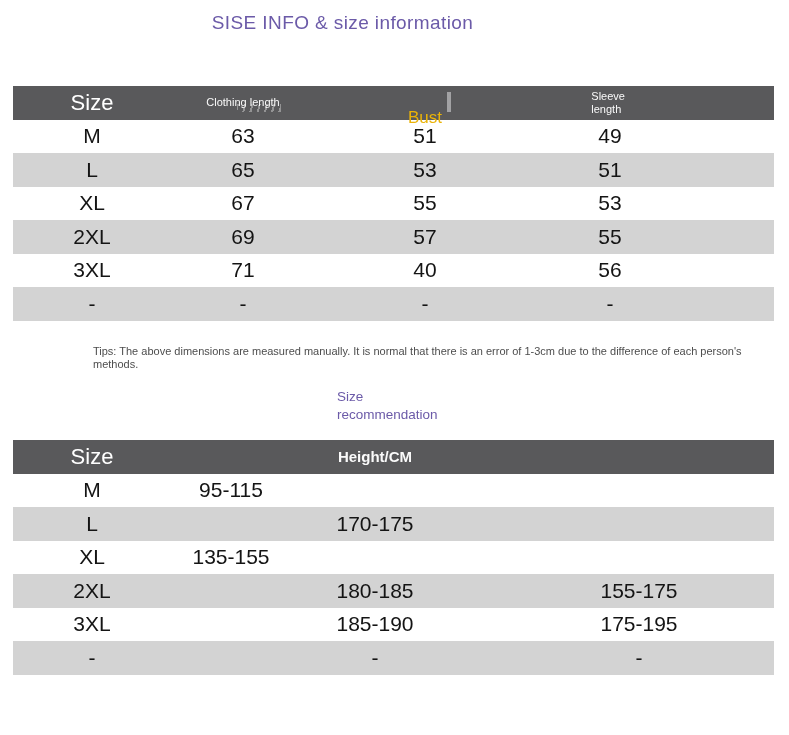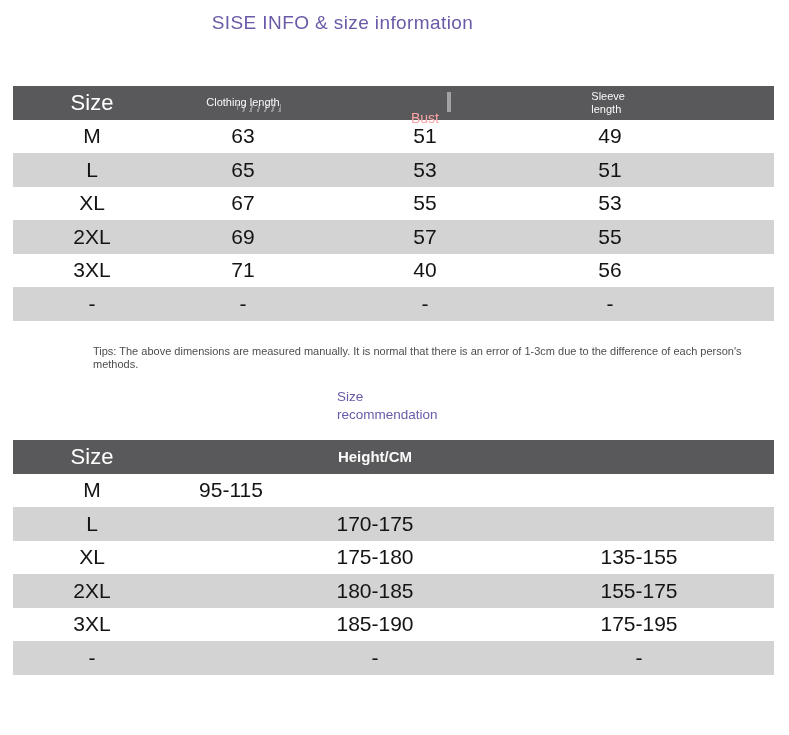--- a/index.html
+++ b/index.html
@@ -19,21 +19,21 @@
   .row.alt{background:#d3d3d3;}
   .cell{display:flex;justify-content:center;align-items:center;
         height:100%;font-size:21px;white-space:nowrap;}
 
   .t1 .c1{width:158px}.t1 .c2{width:144px}.t1 .c3{width:220px}.t1 .c4{width:150px}
   .t2 .c1{width:158px}.t2 .c2{width:408px}.t2 .c3{width:120px}
   .filler{flex:1}
 
   .h-size{font-size:22px;color:#ffffff;}
   .h-small{font-size:11px;font-weight:normal;line-height:1.15;}
-  .h-bust{font-size:14px;color:#fca5a5;margin-top:31px;}
+  .h-bust{font-size:17px;color:#eab308;margin-top:31px;}
   .h-med{font-size:15px;font-weight:bold;}
   .wrap-narrow{display:inline-block;width:3.4em;text-align:left;white-space:normal;}
 
   .tips{position:absolute;left:93px;top:334px;width:678px;
         font-size:11px;line-height:1.2;color:#4d4d4d;}
 
   .rec-heading{position:absolute;left:337px;top:388px;margin:0;
                font-size:13.5px;font-weight:400;line-height:1.3;color:#6b5aa8;}
 
   .cursor-artifact{position:absolute;left:447px;top:92px;width:4px;height:20px;
@@ -123,21 +123,20 @@
     <div class="cell c3">95-115</div>
     <div class="filler"></div>
   </div>
   <div class="row alt">
     <div class="cell c1">L</div>
     <div class="cell c2">170-175</div>
     <div class="filler"></div>
   </div>
   <div class="row">
     <div class="cell c1">XL</div>
-    <div class="cell c2">175-180</div>
     <div class="cell c3">135-155</div>
     <div class="filler"></div>
   </div>
   <div class="row alt">
     <div class="cell c1">2XL</div>
     <div class="cell c2">180-185</div>
     <div class="cell c3">155-175</div>
     <div class="filler"></div>
   </div>
   <div class="row">

